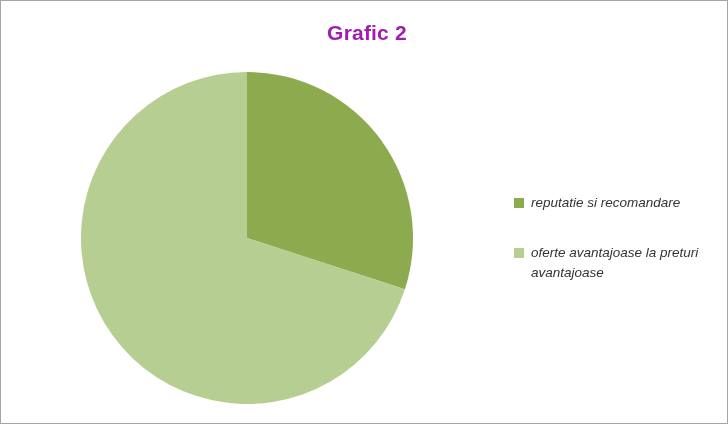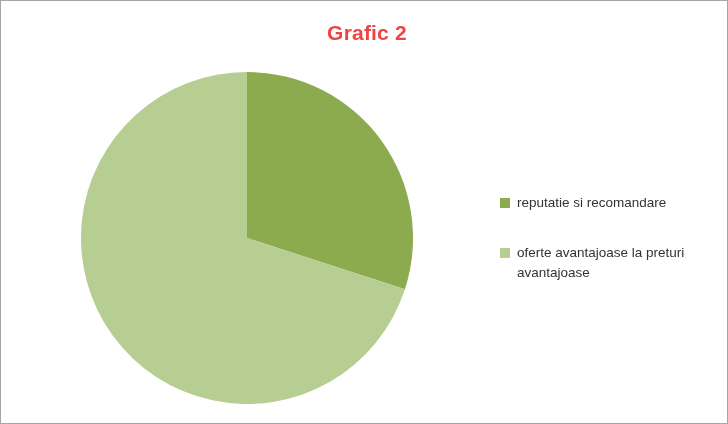--- a/index.html
+++ b/index.html
@@ -20,21 +20,21 @@
     overflow: hidden;
   }
   #chart-title {
     position: absolute;
     left: 0;
     top: 18px;
     width: 728px;
     text-align: center;
     font-size: 21px;
     font-weight: bold;
-    color: #ef4444;
+    color: #a21caf;
     letter-spacing: 0.2px;
     line-height: 28px;
   }
   
   #chart-title-inner {
     display: inline-block;
     transform: translateX(2px);
   }
   #pie-wrap {
     position: absolute;
@@ -43,23 +43,24 @@
     width: 334px;
     height: 334px;
   }
   #pie-svg {
     display: block;
     width: 334px;
     height: 334px;
   }
   #legend {
     position: absolute;
-    left: 499px;
+    left: 513px;
     top: 192px;
     width: 215px;
+    font-style: italic;
   }
   .legend-entry {
     position: relative;
     margin-bottom: 30px;
     min-height: 16px;
   }
   .legend-entry:last-child {
     margin-bottom: 0;
     margin-top: 16px;
   }

